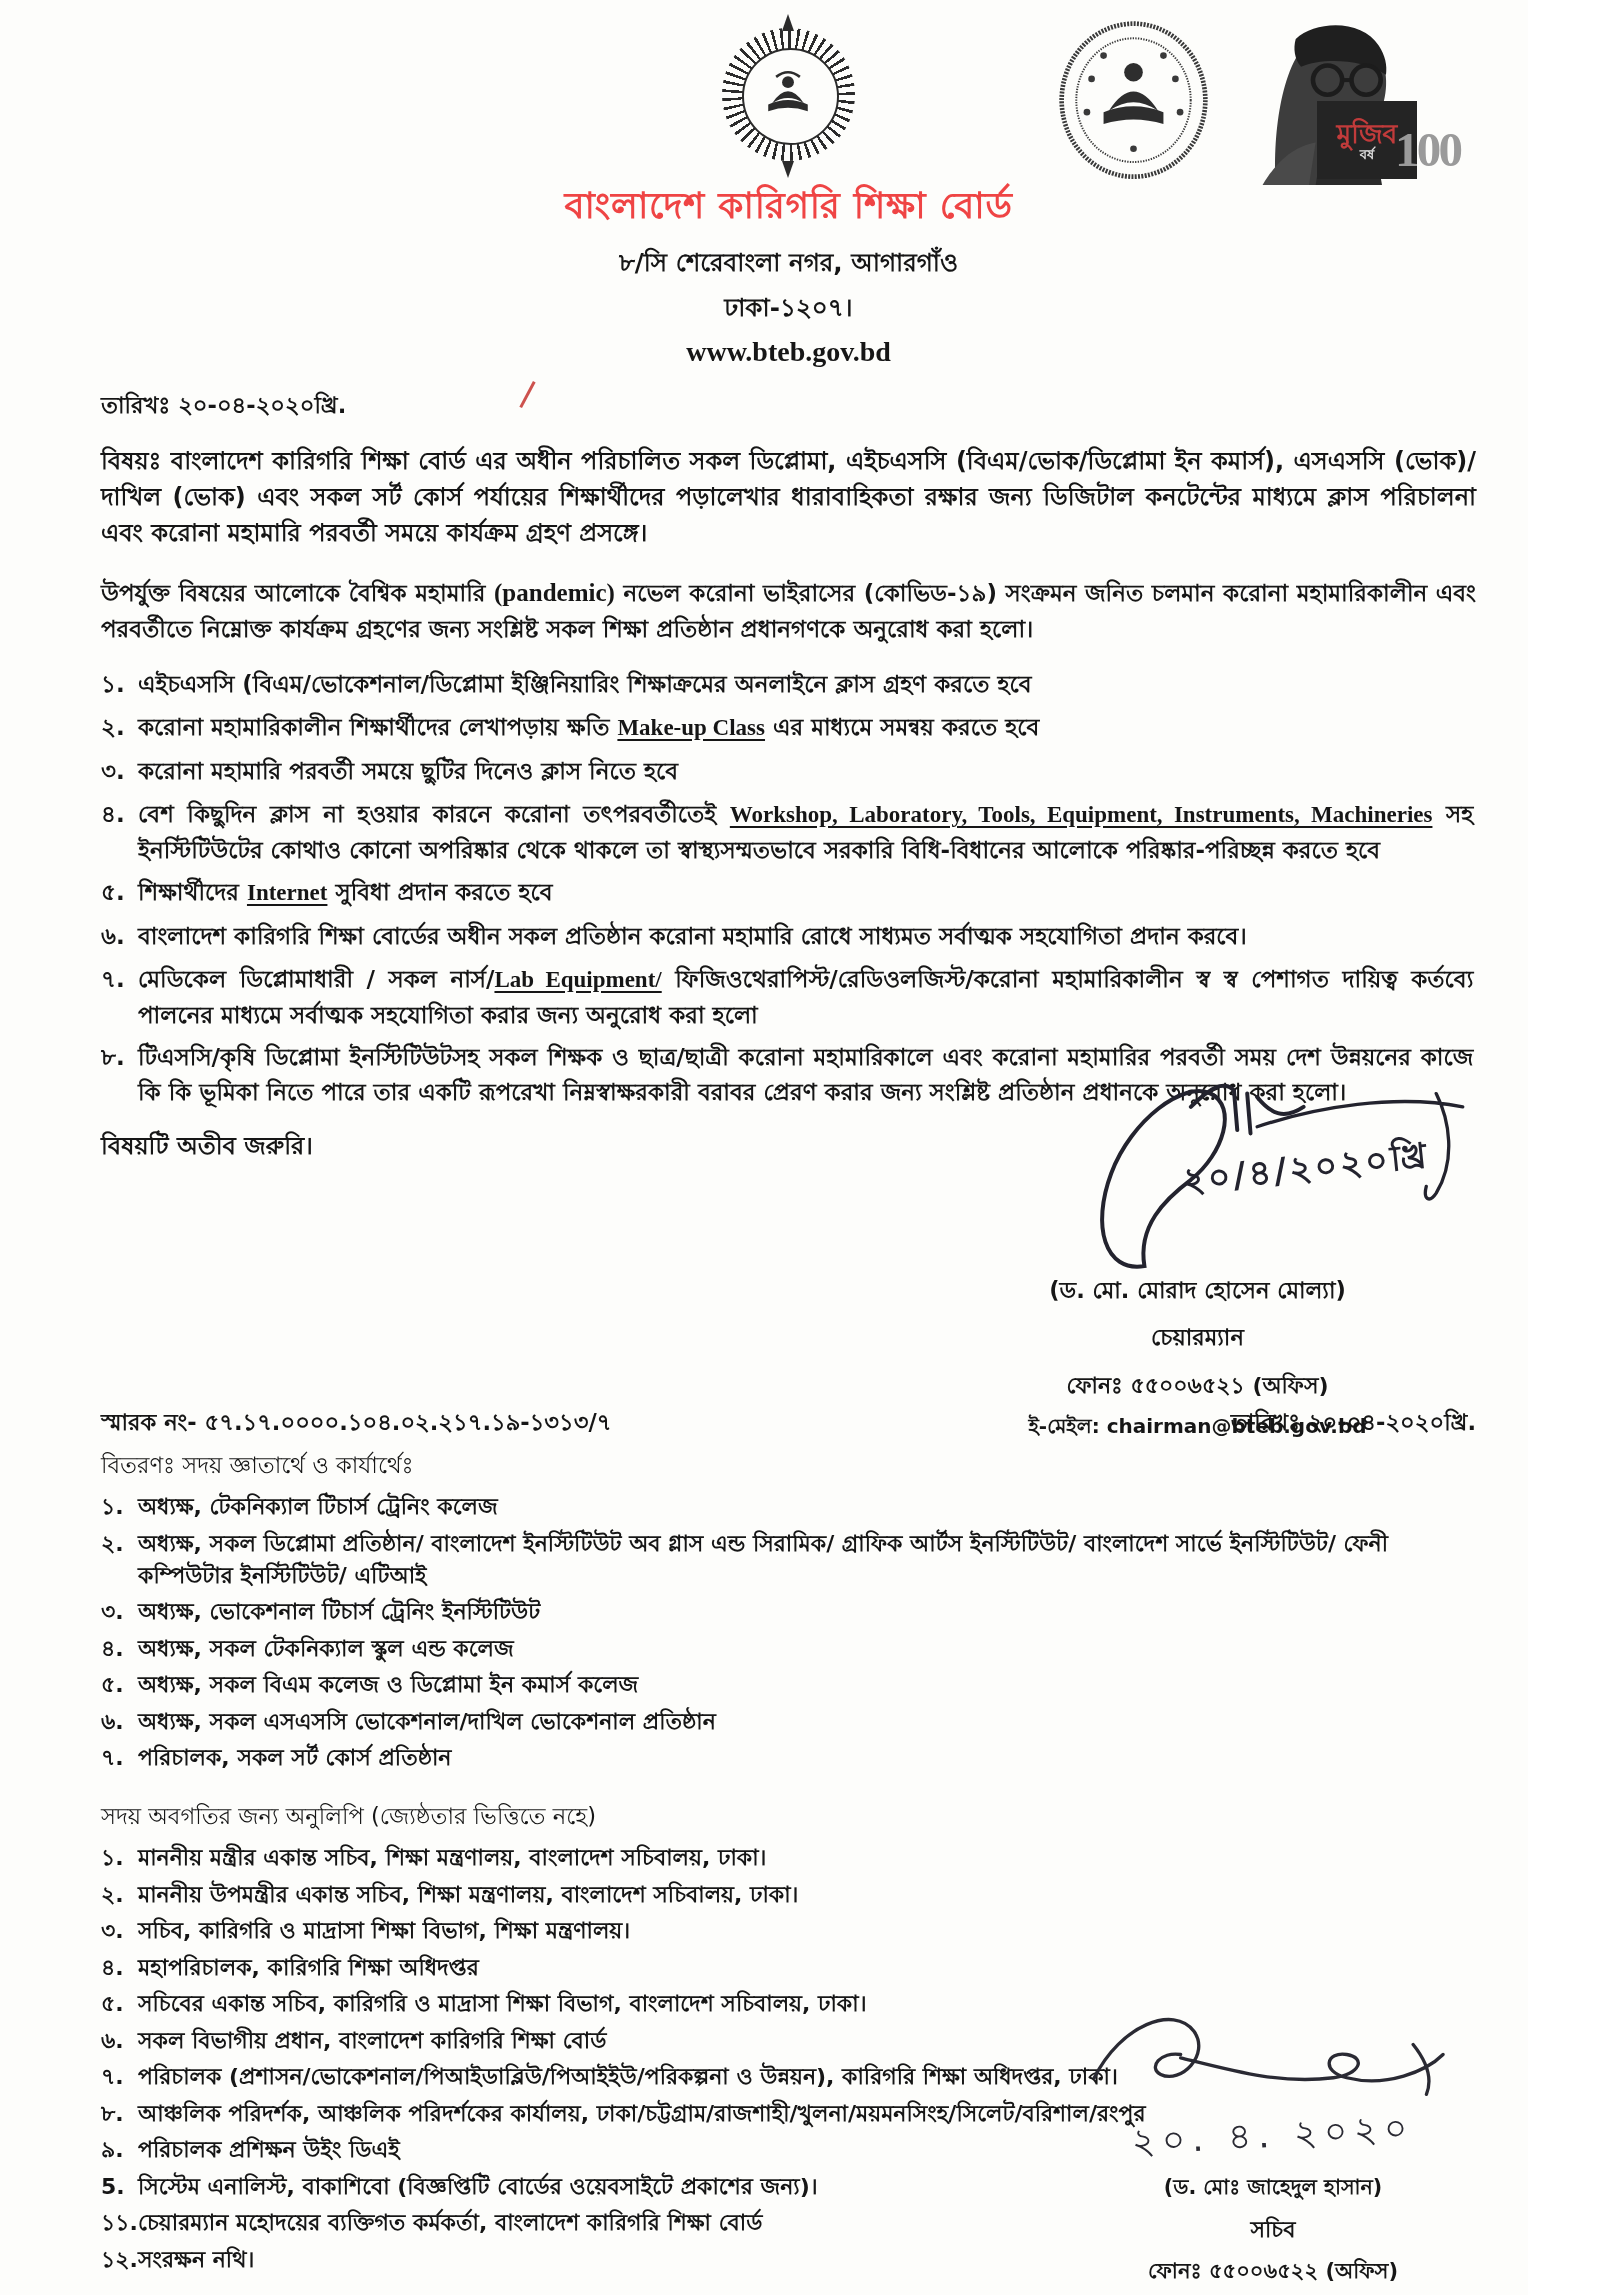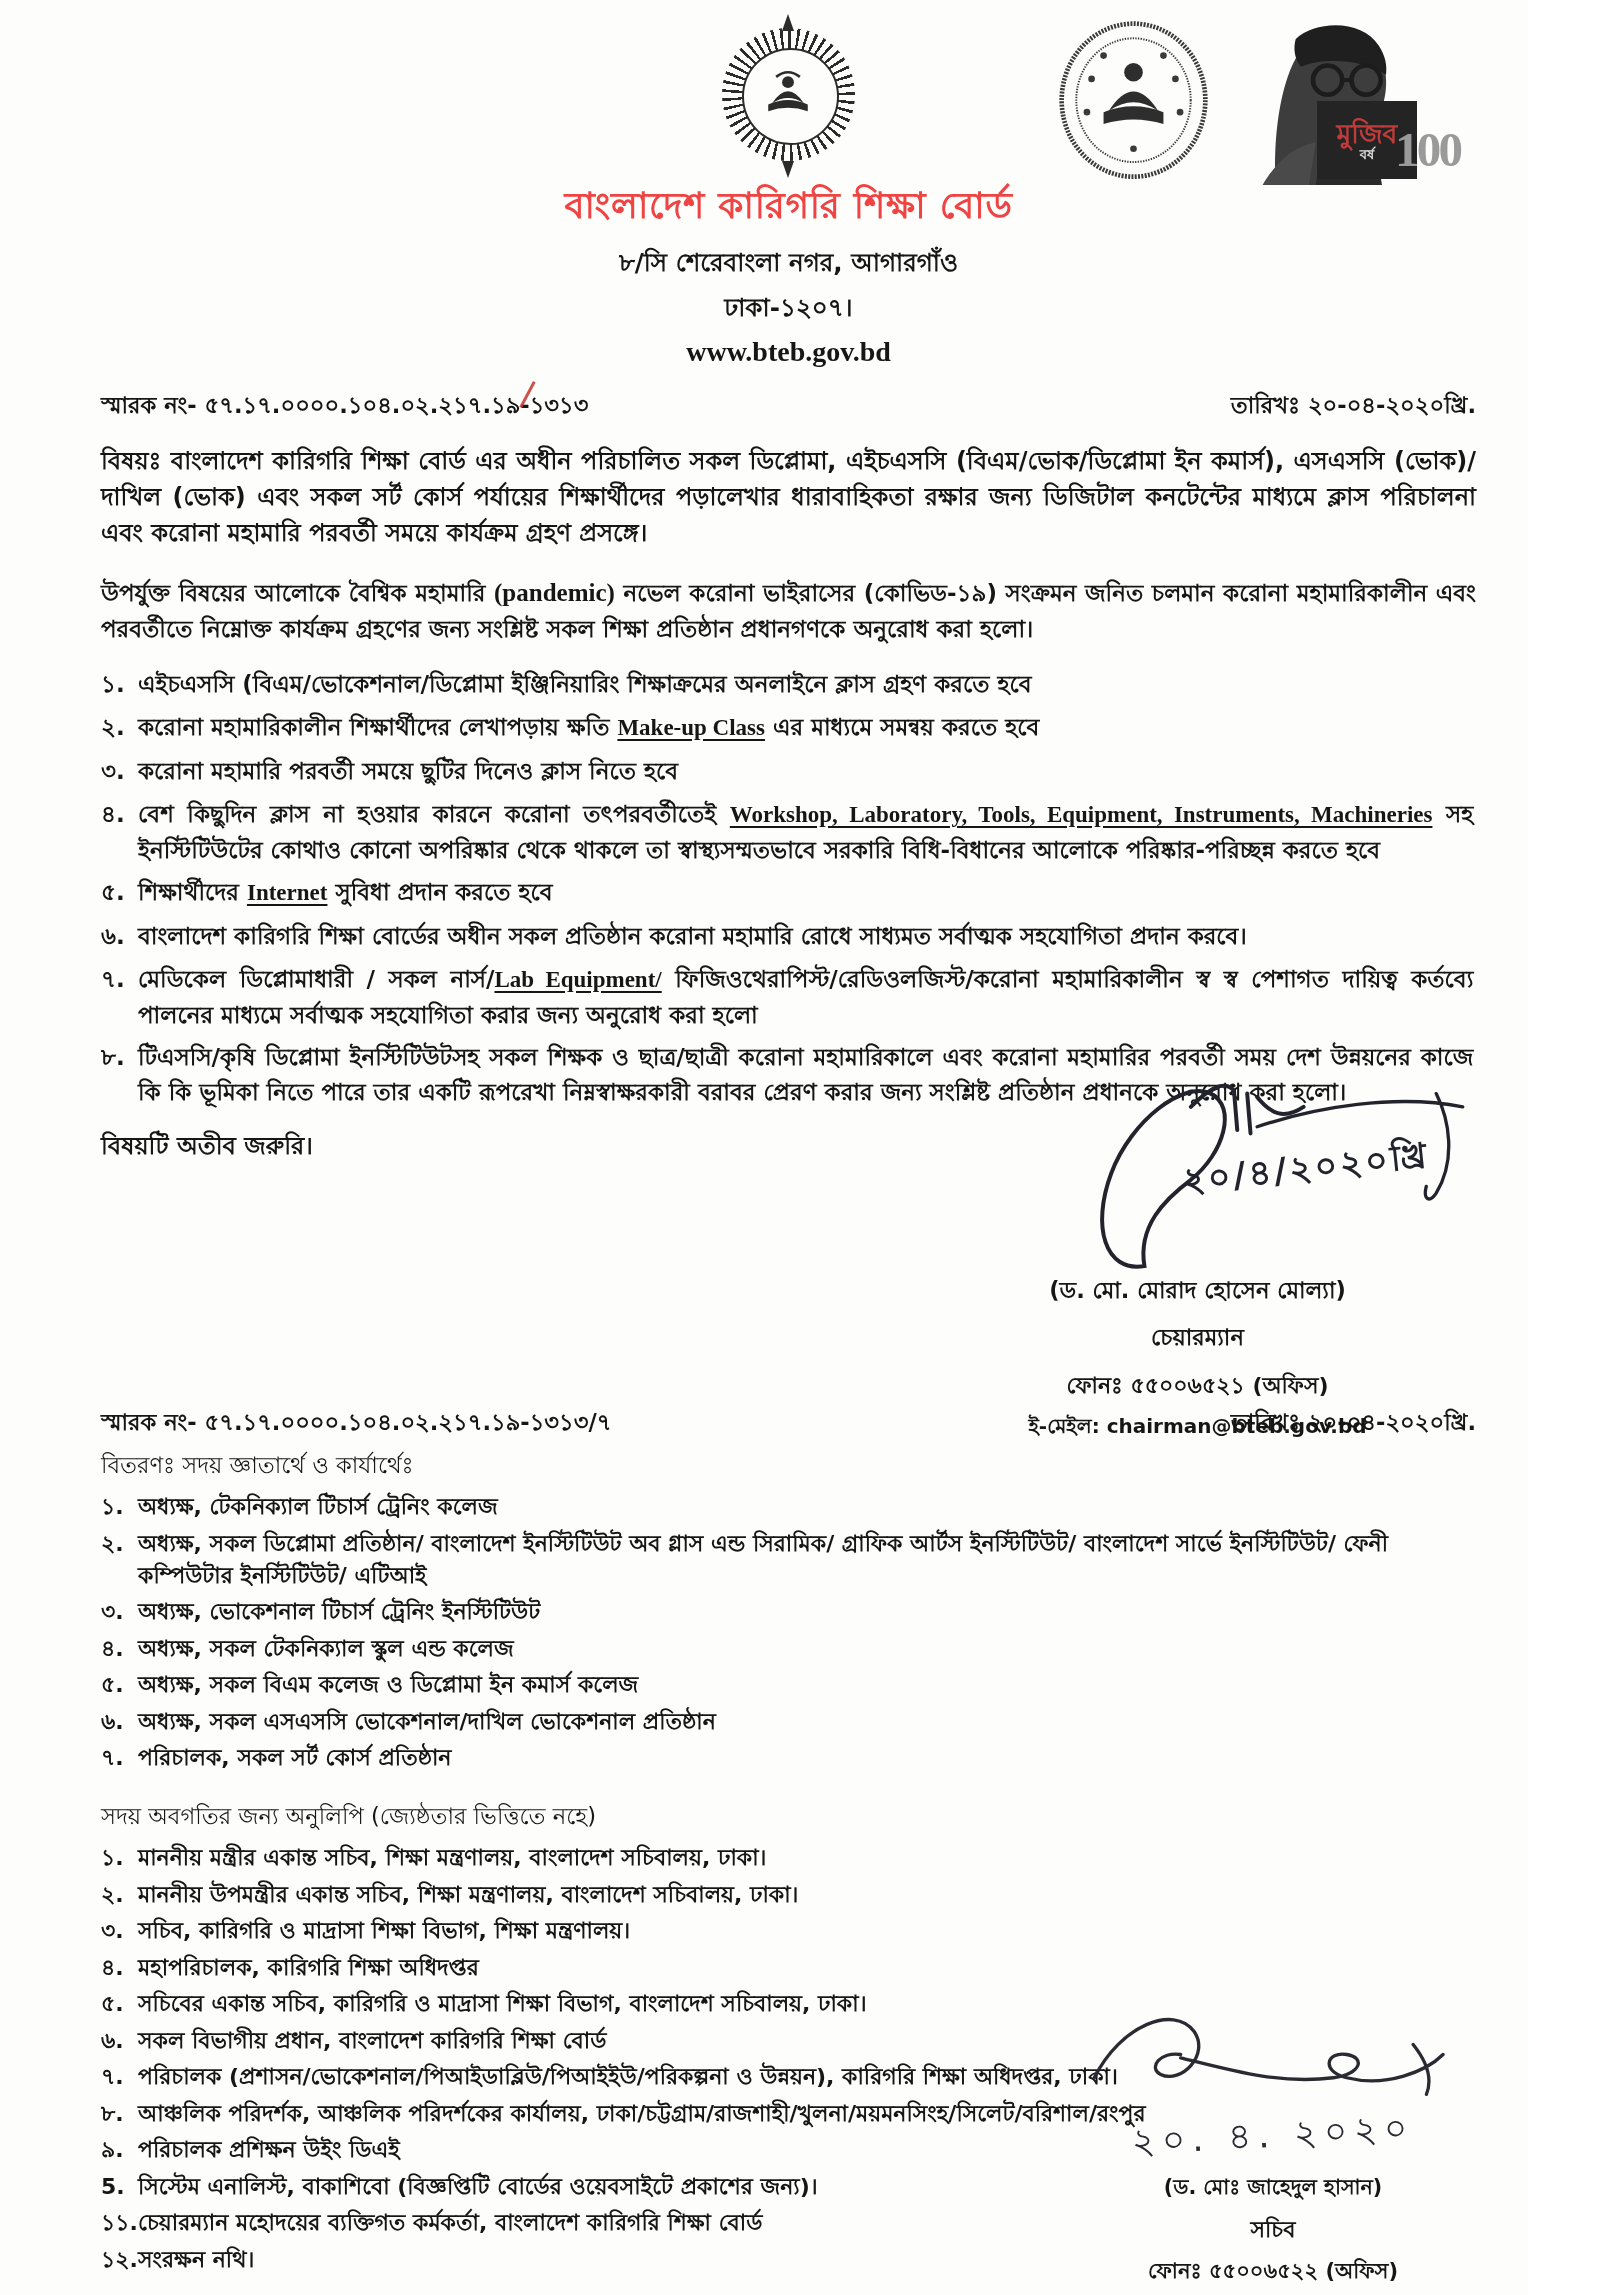--- a/index.html
+++ b/index.html
@@ -156,21 +156,20 @@
           <div class="spike-bot"></div>
         </div>
       </div>
       <div class="org-name">বাংলাদেশ কারিগরি শিক্ষা বোর্ড</div>
       <div class="addr">৮/সি শেরেবাংলা নগর, আগারগাঁও</div>
       <div class="addr2">ঢাকা-১২০৭।</div>
       <div class="website">www.bteb.gov.bd</div>
     </div>
 
     <div class="memo-row">
-      <span>স্মারক নং- ৫৭.১৭.০০০০.১০৪.০২.২১৭.১৯-১৩১৩</span>
       <span class="red-tick"></span>
       <span>তারিখঃ ২০-০৪-২০২০খ্রি.</span>
     </div>
 
     <div class="subject">বিষয়ঃ বাংলাদেশ কারিগরি শিক্ষা বোর্ড এর অধীন পরিচালিত সকল ডিপ্লোমা, এইচএসসি (বিএম/ভোক/ডিপ্লোমা ইন কমার্স), এসএসসি (ভোক)/দাখিল (ভোক) এবং সকল সর্ট কোর্স পর্যায়ের শিক্ষার্থীদের পড়ালেখার ধারাবাহিকতা রক্ষার জন্য ডিজিটাল কনটেন্টের মাধ্যমে ক্লাস পরিচালনা এবং করোনা মহামারি পরবর্তী সময়ে কার্যক্রম গ্রহণ প্রসঙ্গে।</div>
 
     <div class="para"><span>উপর্যুক্ত বিষয়ের আলোকে বৈশ্বিক মহামারি </span><span class="en" style="font-size:25px;">(pandemic)</span><span> নভেল করোনা ভাইরাসের (কোভিড-১৯) সংক্রমন জনিত চলমান করোনা মহামারিকালীন এবং পরবর্তীতে নিম্নোক্ত কার্যক্রম গ্রহণের জন্য সংশ্লিষ্ট সকল শিক্ষা প্রতিষ্ঠান প্রধানগণকে অনুরোধ করা হলো।</span></div>
 
     <div class="dlist">
       <div class="li">

